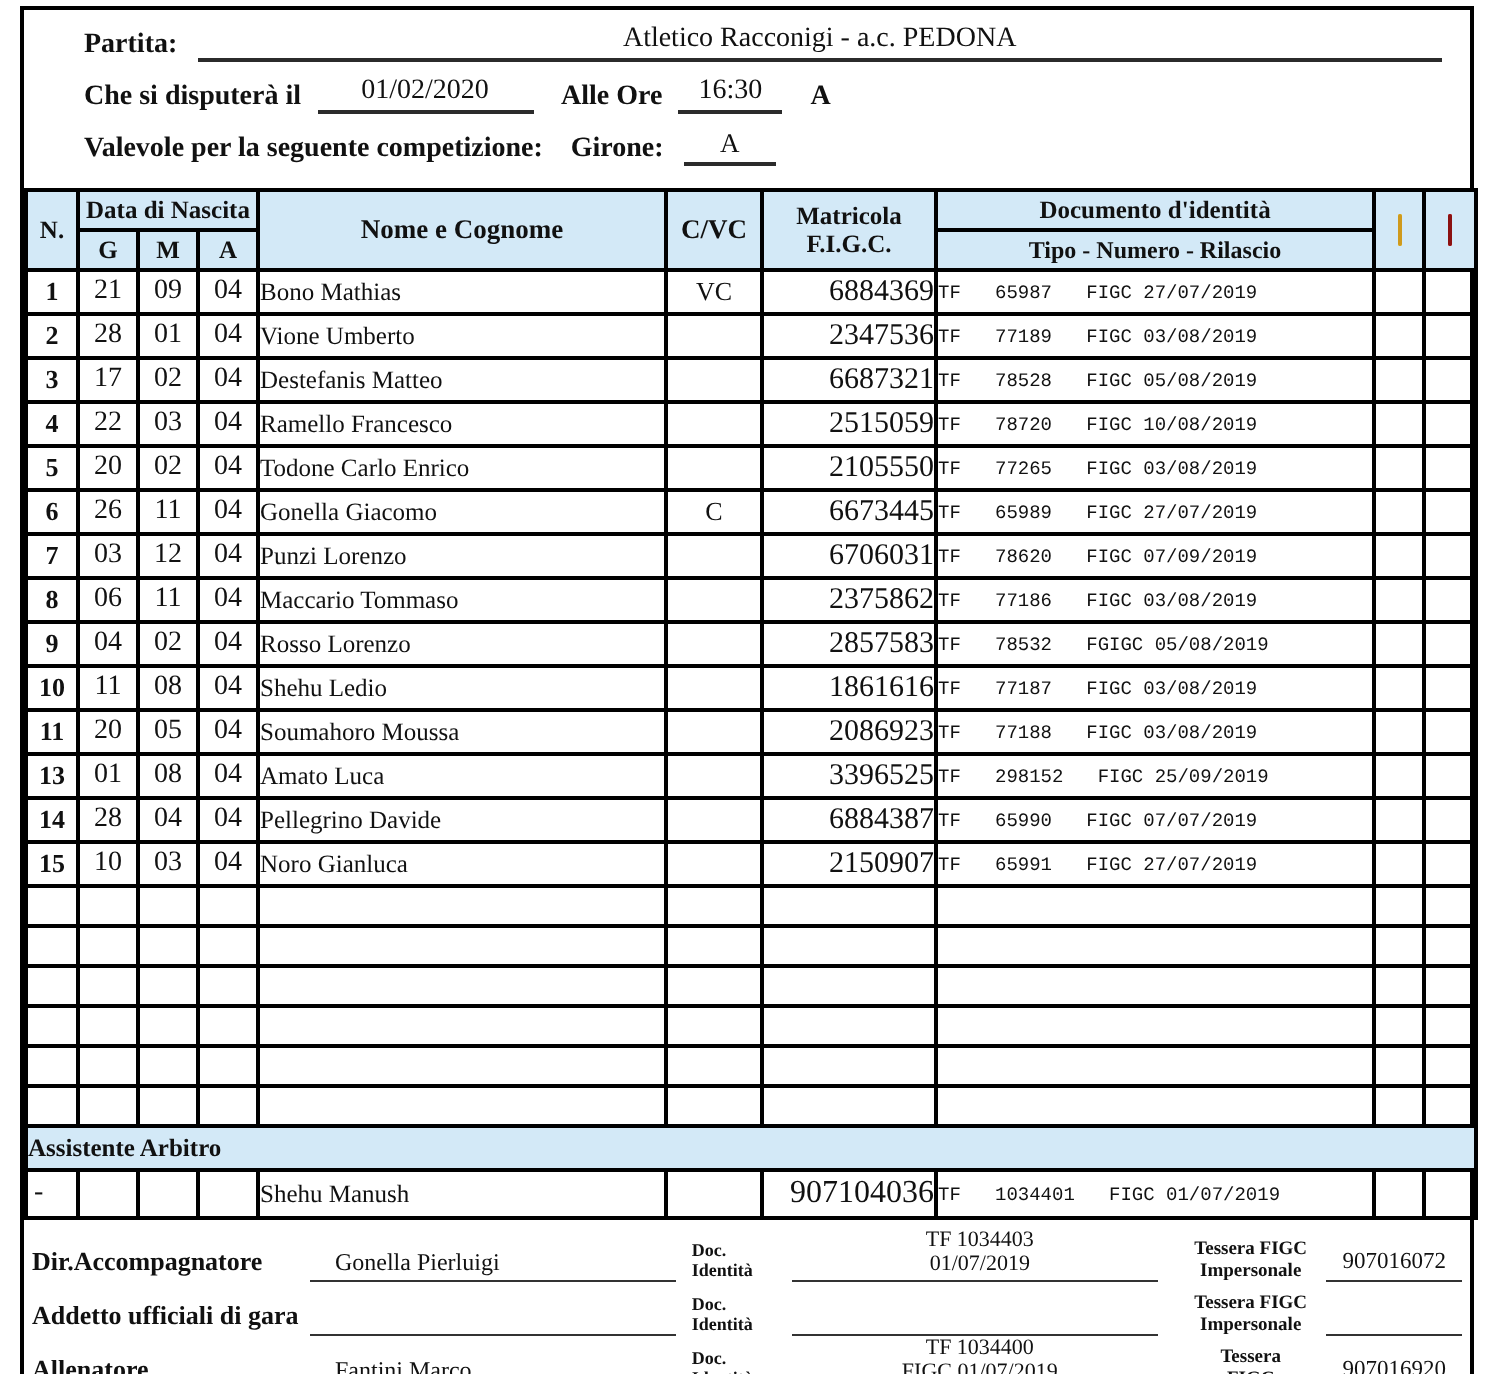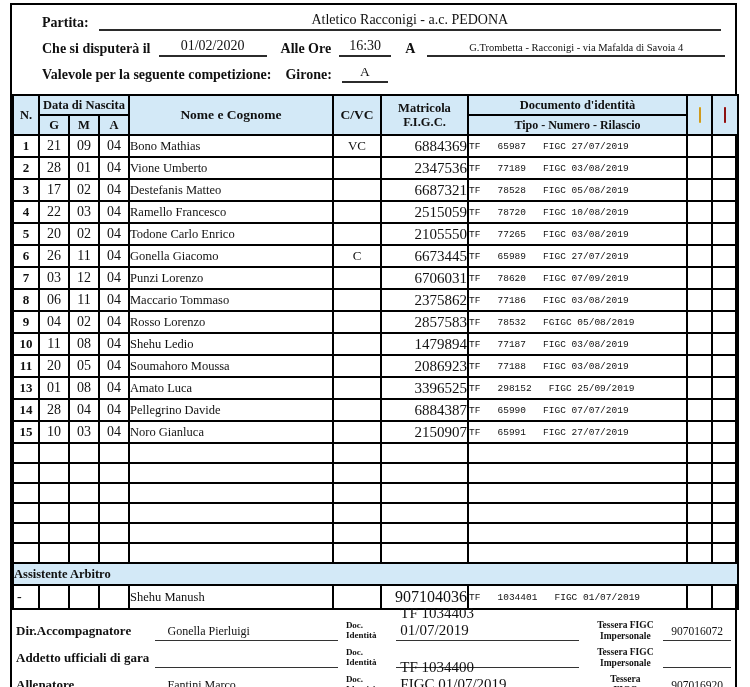--- a/index.html
+++ b/index.html
@@ -52,41 +52,40 @@
   }
   tr.asst{height:24px;}
   tr.asst td.c-n{text-align:left;padding-left:3px;font-weight:normal;font-size:14px;}
   tr.asst td.c-matr{font-size:16px;}
   
   .officials{padding:4px 4px 0 4px;}
   .off-row{display:flex;height:27px;align-items:flex-end;}
   .off-role{width:142px;font-weight:bold;font-size:13px;white-space:nowrap;align-self:center;padding-top:6px;}
   .off-name{width:176px;margin-left:2px;border-bottom:1.5px solid #333;font-size:12px;padding:0 0 1px 12px;}
   .off-doclbl{width:48px;margin-left:8px;text-align:left;font-weight:bold;font-size:9px;line-height:1.1;align-self:center;padding-top:6px;}
-  .off-docline{width:185px;margin-left:4px;border-bottom:1.5px solid #333;font-size:15px;line-height:1.15;padding:0 0 1px 4px;}
+  .off-docline{width:185px;margin-left:4px;border-bottom:1.5px solid #333;font-size:11px;line-height:1.15;padding:0 0 1px 4px;text-align:center;}
   .off-teslbl{width:70px;margin-left:12px;text-align:center;font-weight:bold;font-size:9.5px;line-height:1.1;align-self:center;padding-top:6px;}
   .off-tesline{width:70px;margin-left:4px;border-bottom:1.5px solid #333;text-align:center;font-size:11.5px;padding-bottom:3px;}
 </style>
 </head>
 <body>
 
 <div class="doc">
 
   <div class="hdr">
     <div class="hrow">
       <span class="lbl">Partita:</span>
       <span class="uline v-match">Atletico Racconigi - a.c. PEDONA</span>
     </div>
     <div class="hrow">
       <span class="lbl">Che si disputerà il</span>
       <span class="uline v-date">01/02/2020</span>
       <span class="lbl gap-l">Alle Ore</span>
       <span class="uline v-time">16:30</span>
       <span class="lbl gap-l">A</span>
-      <span class="uline v-venue">G.Trombetta - Racconigi - via Mafalda di Savoia 4</span>
     </div>
     <div class="hrow">
       <span class="lbl">Valevole per la seguente competizione:</span>
       <span class="lbl gap-l">Girone:</span>
       <span class="uline v-girone">A</span>
     </div>
   </div>
 
   <table class="roster">
     <colgroup>
@@ -231,21 +230,21 @@
           <td></td>
           <td></td>
         </tr>
         <tr>
           <td class="c-n">10</td>
           <td class="c-dob">11</td>
           <td class="c-dob">08</td>
           <td class="c-dob">04</td>
           <td class="c-name">Shehu Ledio</td>
           <td class="c-cvc"></td>
-          <td class="c-matr">1479894</td>
+          <td class="c-matr">1861616</td>
           <td class="c-doc">TF   77187   FIGC 03/08/2019</td>
           <td></td>
           <td></td>
         </tr>
         <tr>
           <td class="c-n">11</td>
           <td class="c-dob">20</td>
           <td class="c-dob">05</td>
           <td class="c-dob">04</td>
           <td class="c-name">Soumahoro Moussa</td>

